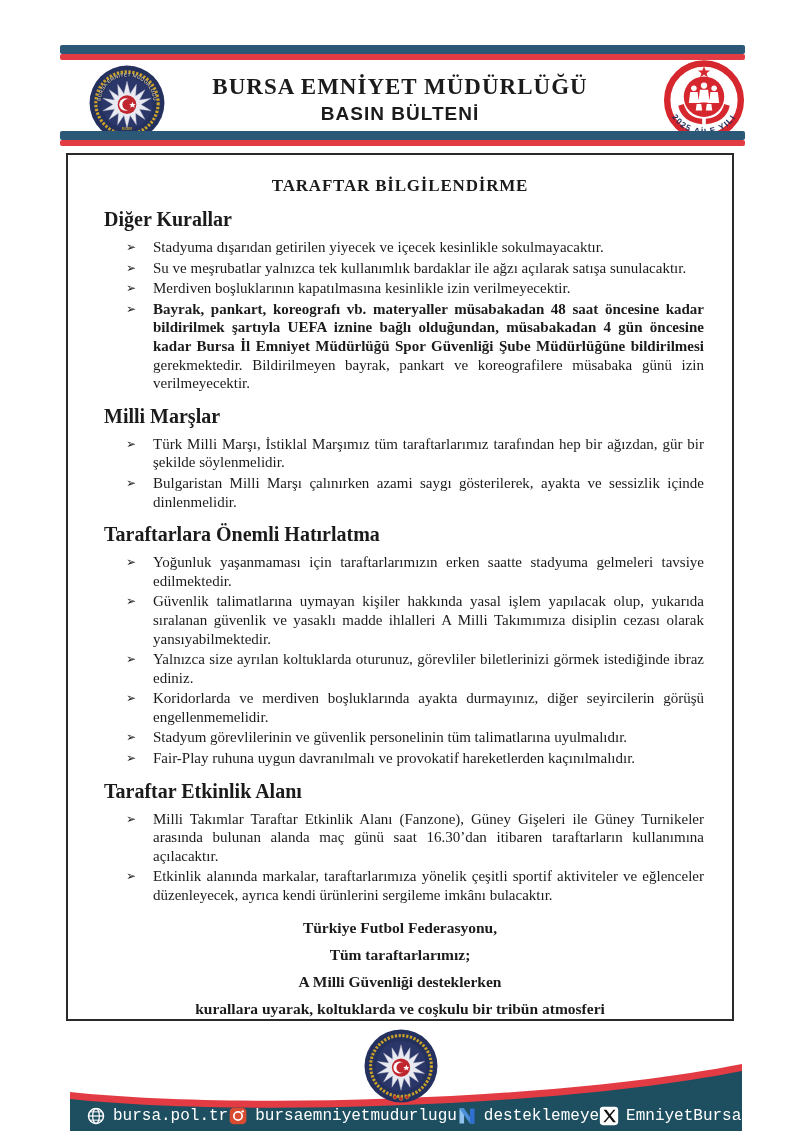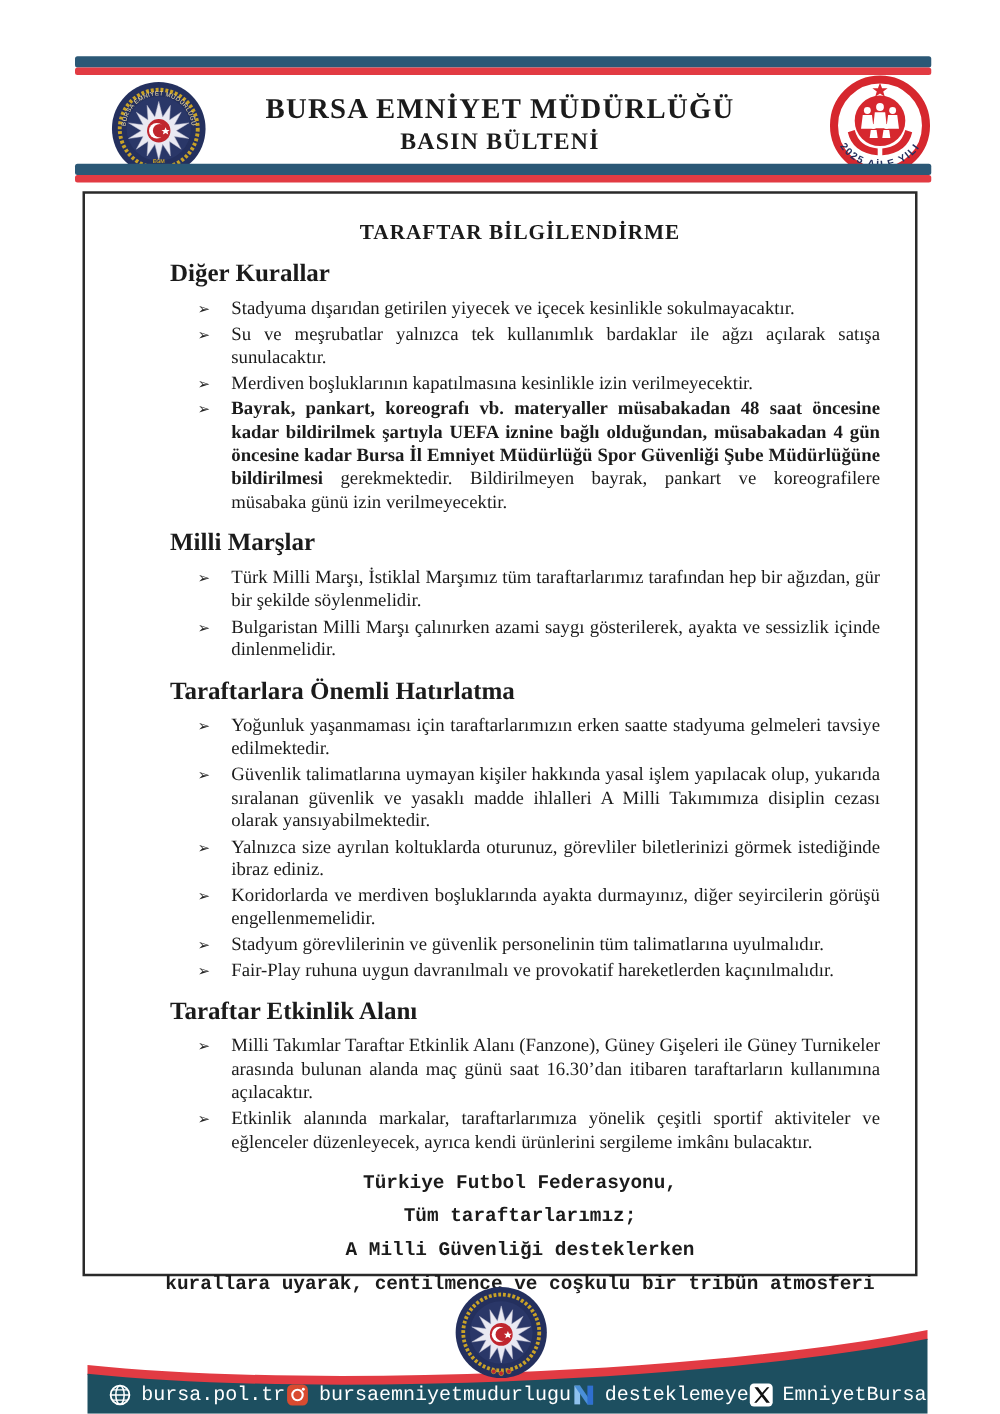--- a/index.html
+++ b/index.html
@@ -9,36 +9,36 @@
   }
   
   .stripe{position:absolute;left:60px;width:685px;}
   .stripe .navy{height:9px;background:#2b5876;border-radius:2px;}
   .stripe .red{height:6px;background:#e23b43;border-radius:2px;}
   .stripe-top{top:45px;}
   .stripe-sep{top:131px;}
   
   .hdr-title{position:absolute;left:200px;right:200px;top:74px;text-align:center;}
   .hdr-line1{font-family:"Liberation Serif",serif;font-weight:bold;font-size:23px;letter-spacing:1px;}
-  .hdr-line2{font-family:Liberation Serif, serif;font-weight:bold;font-size:19px;letter-spacing:1px;margin-top:3px;}
+  .hdr-line2{font-family:Liberation Sans, sans-serif;font-weight:bold;font-size:19px;letter-spacing:1px;margin-top:3px;}
   .logo-left{position:absolute;left:88px;top:64px;width:78px;height:78px;}
   .logo-right{position:absolute;right:50px;top:58px;width:92px;height:92px;}
   
   .content-box{
     position:absolute;left:66px;top:153px;width:668px;height:868px;
-    border:2px solid #2a2a2a;background:#fff;box-sizing:border-box;padding-left:32px;
+    border:2px solid #2a2a2a;background:#fff;box-sizing:border-box;
   }
   .doc-title{margin-top:21px;text-align:center;font-weight:bold;font-size:17px;letter-spacing:0.8px;}
   .sec{margin-top:12px;}
   .sec-h{font-size:20px;font-weight:bold;margin:0 0 7px 36px;}
   .bullet{display:flex;margin:0 28px 2px 58px;}
   .mk{width:27px;flex:0 0 27px;font-size:12px;padding-top:2px;font-family:"DejaVu Sans",sans-serif;color:#222;}
   .bt{flex:1;font-size:15px;line-height:18.6px;text-align:justify;}
   .bt b{font-weight:bold;}
-  .closing{margin-top:14px;font-family:Liberation Mono, monospace;}
+  .closing{margin-top:14px;}
   .closing p{margin:0 0 9px 0;text-align:center;font-weight:bold;font-size:15.5px;}
   .pagenum{text-align:center;font-weight:bold;font-size:21px;margin-top:0;}
   
   .footer-svg{position:absolute;left:0;bottom:0;width:800px;height:78px;}
   .footer-logo{position:absolute;left:363px;top:1028px;width:76px;height:76px;}
   .social-row{
     position:absolute;left:86px;right:72px;bottom:0;height:30px;
     display:flex;justify-content:space-between;align-items:flex-start;
   }
   .social-item{display:flex;align-items:center;gap:7px;}
@@ -193,21 +193,21 @@
     <div class="bullet">
       <span class="mk">➢</span>
       <div class="bt"><b></b><span>Etkinlik alanında markalar, taraftarlarımıza yönelik çeşitli sportif aktiviteler ve eğlenceler düzenleyecek, ayrıca kendi ürünlerini sergileme imkânı bulacaktır.</span></div>
     </div>
   </div>
 
   <div class="closing">
     <p>Türkiye Futbol Federasyonu,</p>
     <p>Tüm taraftarlarımız;</p>
     <p>A Milli Güvenliği desteklerken</p>
-    <p>kurallara uyarak, centilmence ve coşkulu bir tribün atmosferi</p>
+    <p>kurallara uyarak, koltuklarda ve coşkulu bir tribün atmosferi</p>
   </div>
 
   <div class="pagenum">3</div>
 </div>
 
 <svg class="footer-svg" viewBox="0 0 800 78">
   <path d="M70,39 C240,57 560,47 742,11 L742,19 C560,55 240,65 70,47 Z" fill="#e23b43"></path>
   <path d="M70,46 C240,64 560,54 742,18 L742,78 L70,78 Z" fill="#1d4f60"></path>
 </svg>
 

